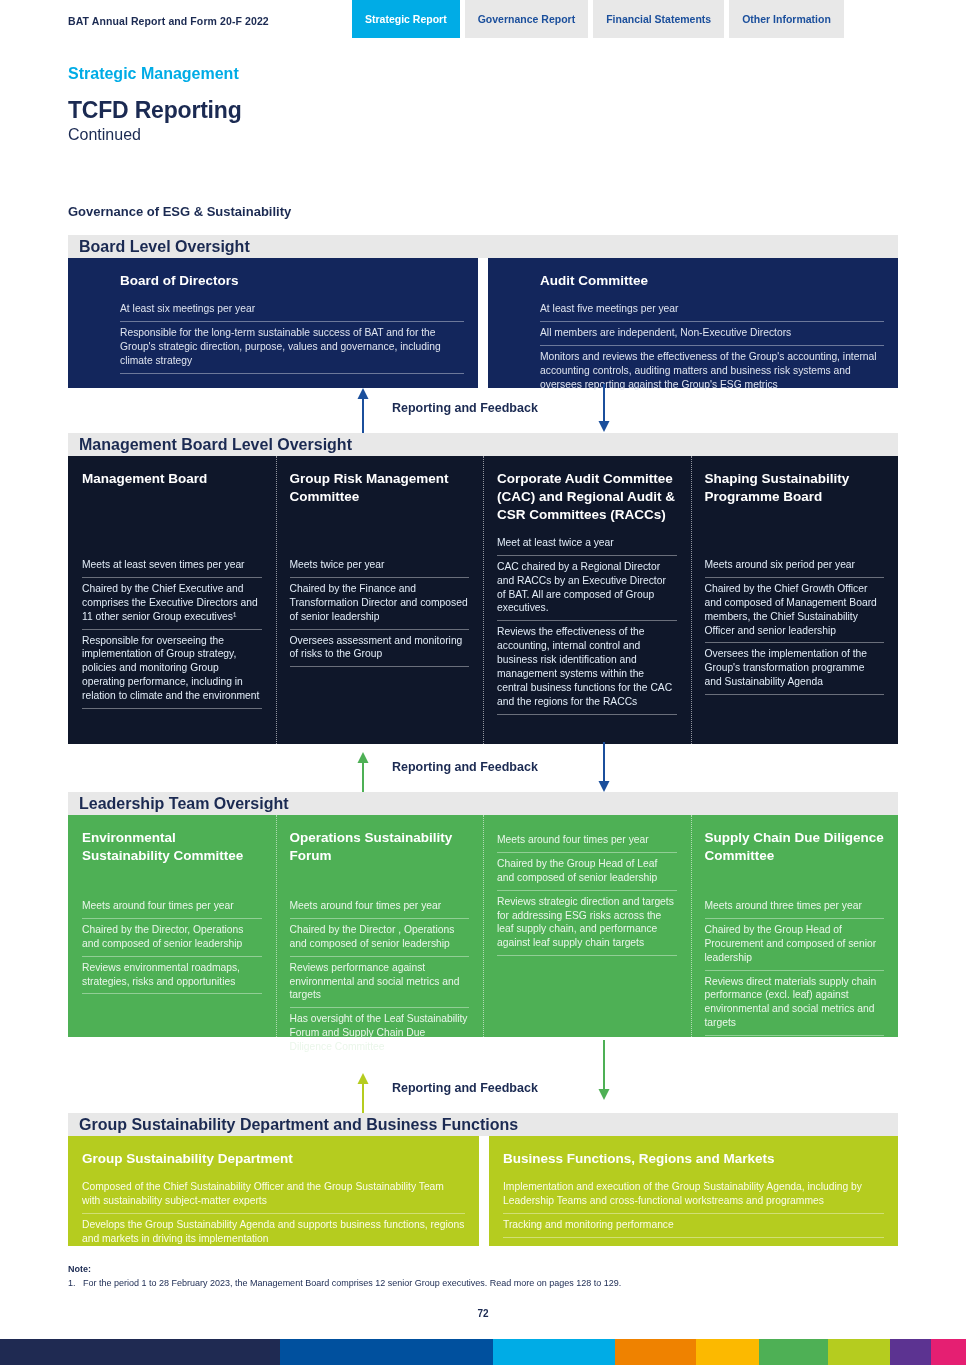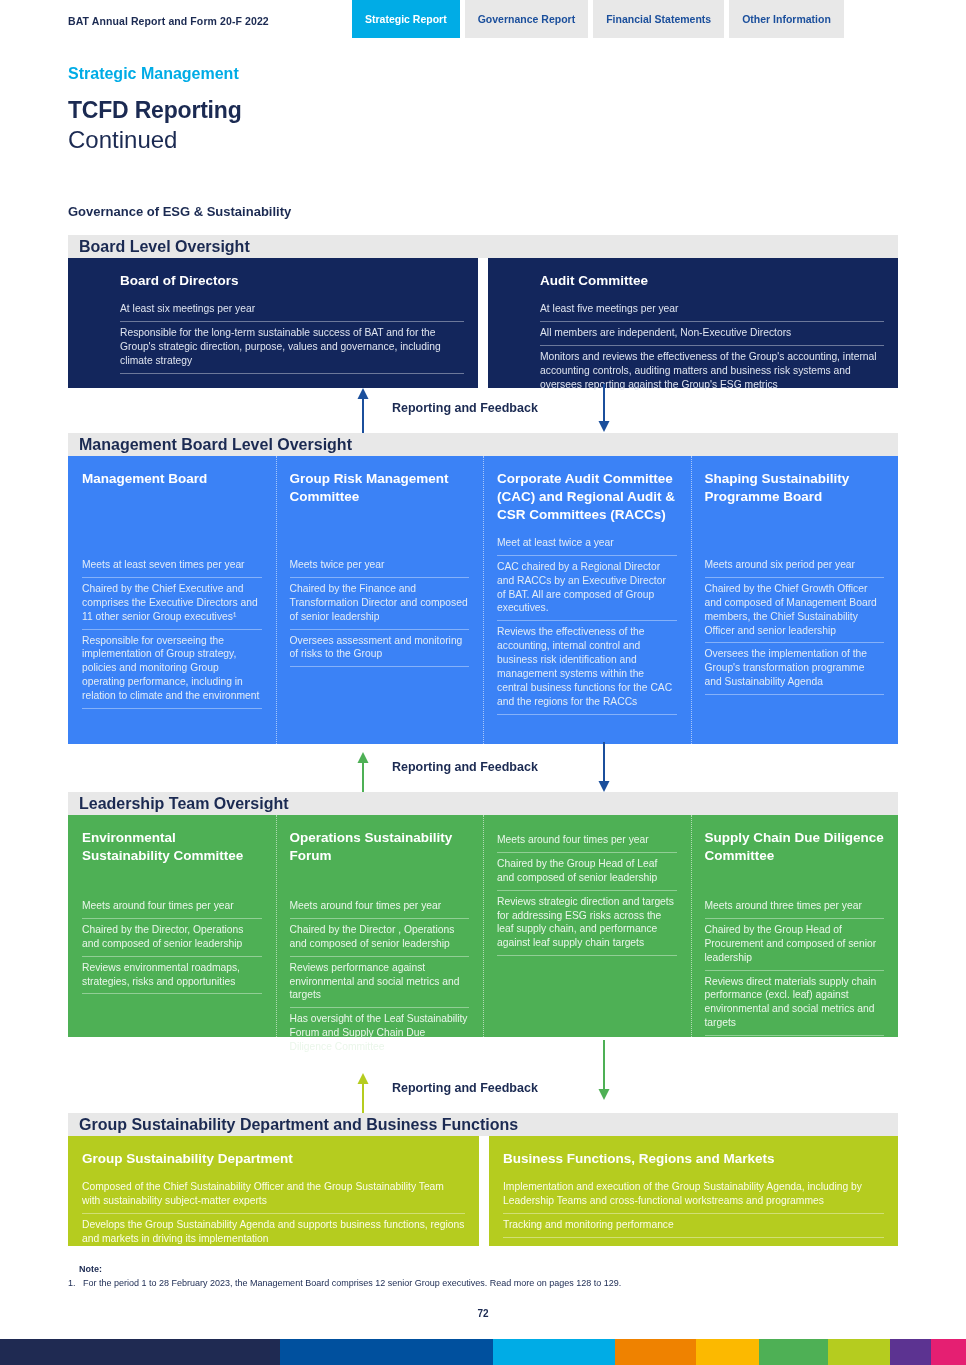--- a/index.html
+++ b/index.html
@@ -32,21 +32,21 @@
   .eyebrow {
     position: absolute; left: 68px; top: 65px;
     font-size: 16px; font-weight: bold; color: #00ace6;
   }
   .h1 {
     position: absolute; left: 68px; top: 97px;
     font-size: 23px; font-weight: bold; color: #1b2a52; letter-spacing: -.2px;
   }
   .h1sub {
     position: absolute; left: 68px; top: 126px;
-    font-size: 24px; font-weight: normal; color: #1b2a52;
+    font-size: 16px; font-weight: normal; color: #1b2a52;
   }
 
   .section-title {
     position: absolute; left: 68px; top: 204px;
     font-size: 13px; font-weight: bold; color: #1b2a52;
   }
 
   
   .band { position: absolute; left: 68px; width: 830px; }
   .band-head {
@@ -68,21 +68,21 @@
   .fact {
     font-size: 10.3px; line-height: 1.35;
     padding: 4px 0 5px 0;
     border-bottom: 1px solid rgba(255,255,255,.38);
   }
   .fact.first { border-top: none; }
 
   
   .navy { background: #13265c; padding-left: 38px; }
   .navy .fact { color: #dfe4ef; }
-  .blue { background: #3b82f6; }
+  .blue { background: #0f172a; }
   .blue .fact { color: #e2ecf7; }
   .green { background: #4eb055; }
   .green .fact { color: #eaf6ea; }
   .lime { background: #b5cc1f; }
   .lime .fact { color: #fbfde9; }
 
   
   .vsep {
     position: absolute; top: 0; bottom: 0; width: 0;
     border-left: 1px dotted rgba(255,255,255,.55);
@@ -92,21 +92,21 @@
   .connector { position: absolute; left: 68px; width: 830px; height: 0; }
   .conn-label {
     position: absolute; font-size: 12.5px; font-weight: bold; color: #1b2a52;
     white-space: nowrap;
   }
   .arrow { position: absolute; width: 14px; }
   .arrow svg { display: block; }
 
   
   .note-head {
-    position: absolute; left: 79px; top: 1264px;
+    position: absolute; left: 68px; top: 1264px;
     font-size: 9px; font-weight: bold; color: #1b2a52;
   }
   .note-row {
     position: absolute; left: 68px; top: 1278px;
     font-size: 9px; color: #1b2a52; display: flex; gap: 7px;
   }
   .note-num { width: 8px; }
   .page-no {
     position: absolute; left: 0; top: 1308px; width: 966px;
     text-align: center; font-size: 10px; font-weight: bold; color: #1b2a52;

